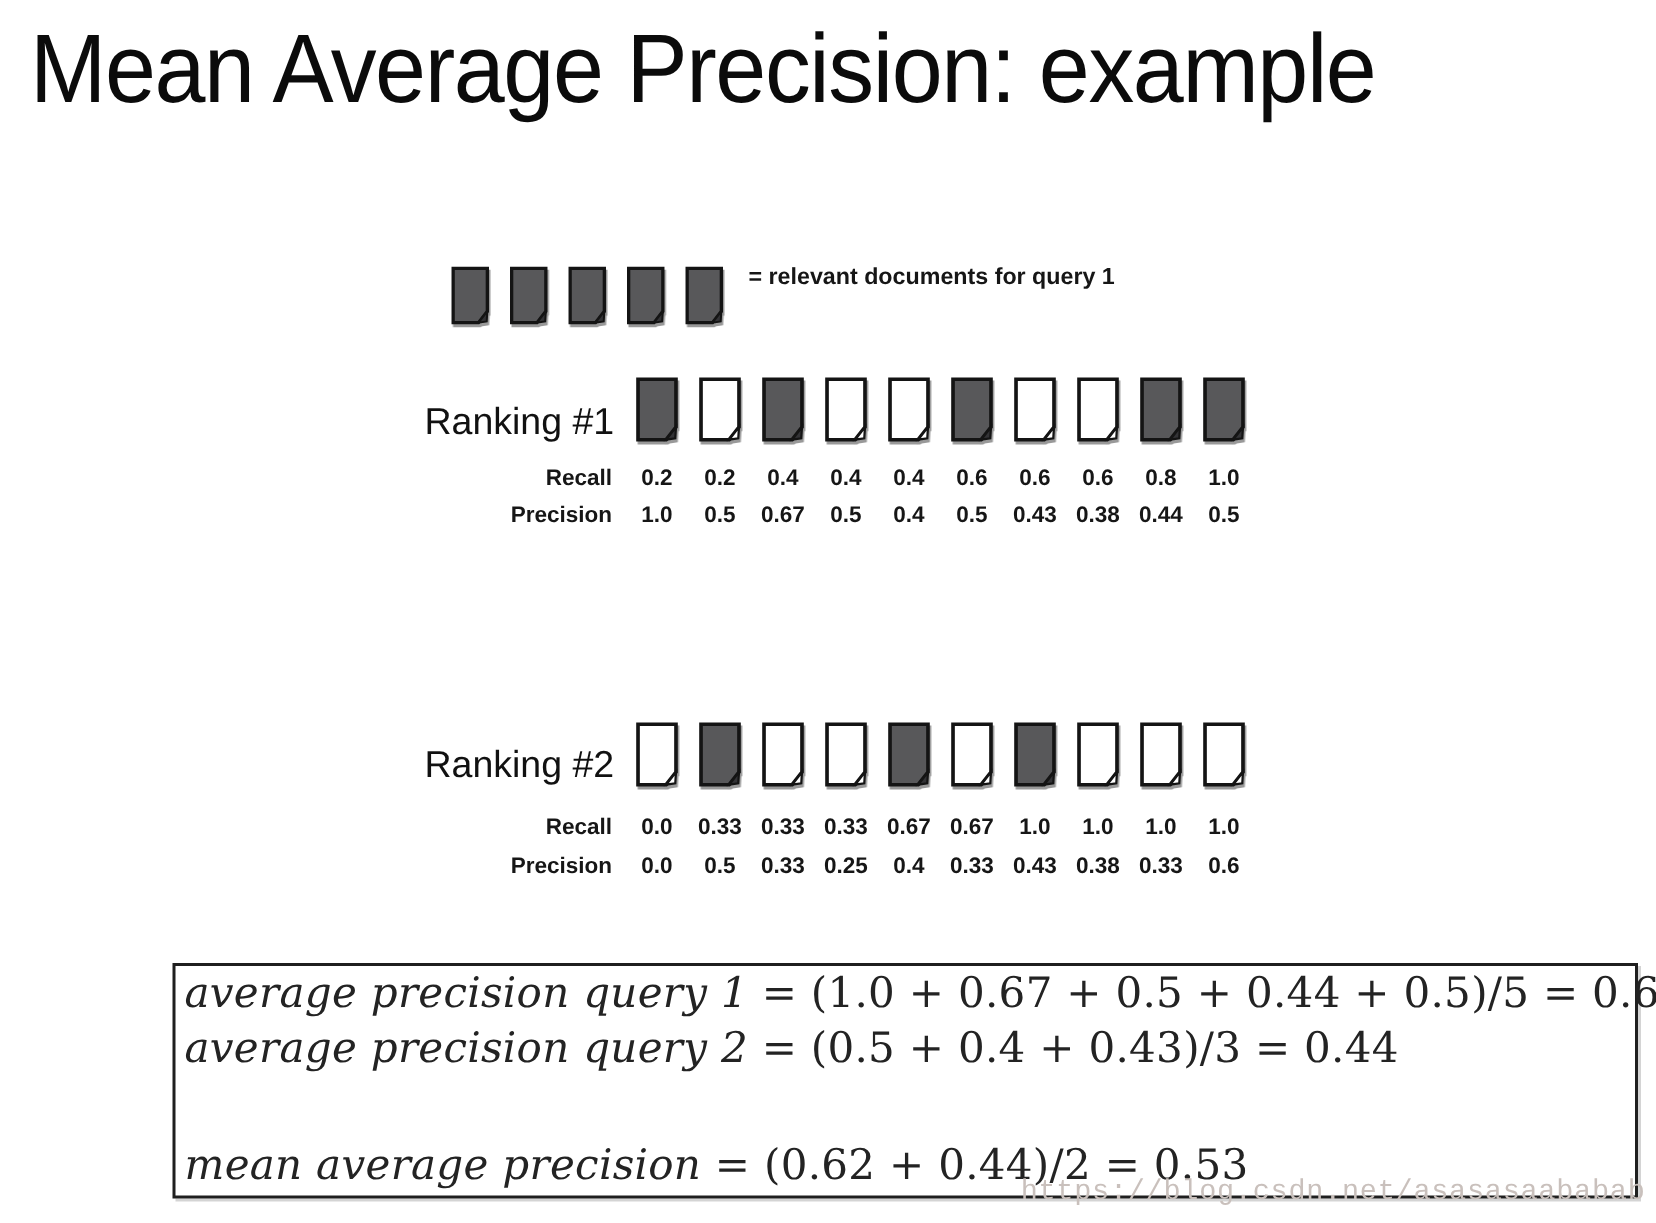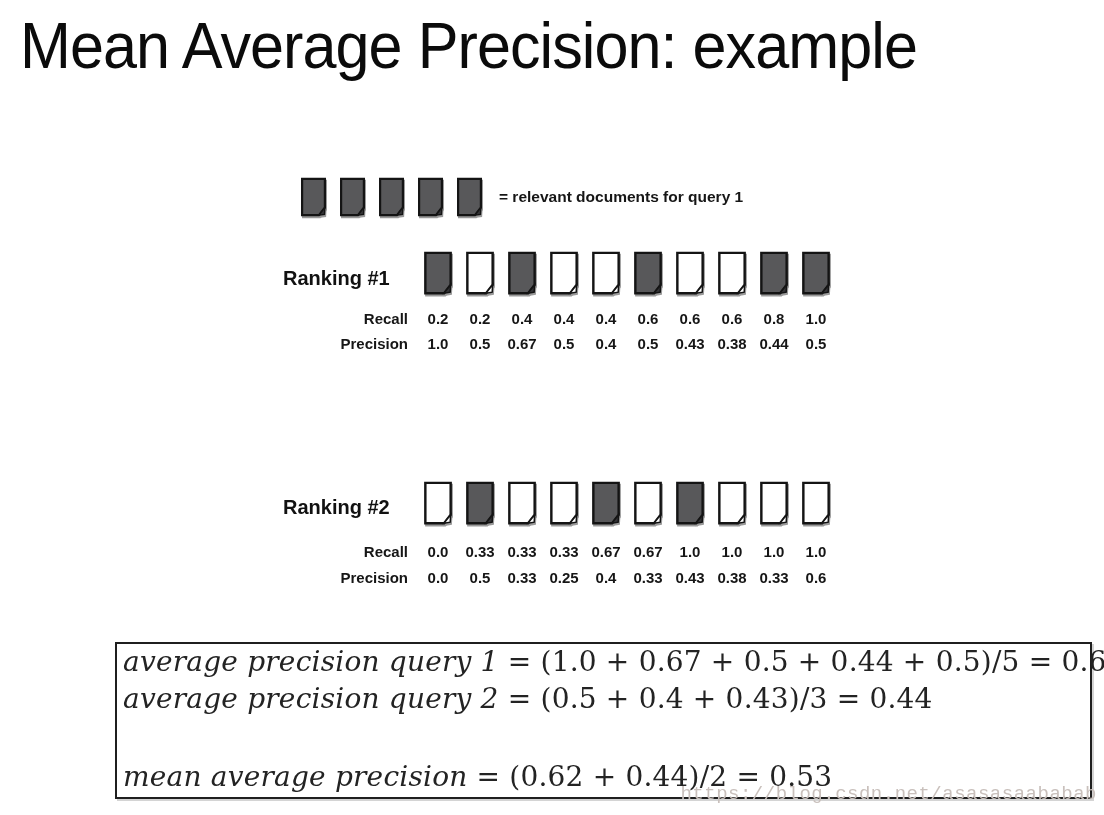--- a/index.html
+++ b/index.html
@@ -9,25 +9,25 @@
     font-family:"Liberation Sans", sans-serif; overflow:hidden; color:#1a1a1a;padding-left:36px;
   }
   .page-title {
     position:absolute; left:20px; top:12px; font-size:65px; font-weight:400;
     color:#0b0b0b; white-space:nowrap; letter-spacing:-1px;
     transform:scaleX(0.94); transform-origin:left top; line-height:1.05;
   }
   
   .doc { display:block; }
   .doc svg { display:block; filter:drop-shadow(1.8px 2px 0 rgba(70,70,70,0.55)); }
-  .legend-row { position:absolute; display:flex; align-items:center; }
+  .legend-row { position:absolute; display:flex; }
   .legend-row .docs { display:flex; gap:12px; }
   .legend-row .doc svg { width:27px; height:42px; }
   .legend-label { margin-left:16px; font-size:15.5px; font-weight:600; color:#161616; white-space:nowrap; }
-  .ranking-label { position:absolute; left:283px; font-size:20px; font-weight:700; color:#111; white-space:nowrap; }
+  .ranking-label { position:absolute; left:283px; font-size:25px; font-weight:400; color:#111; white-space:nowrap; }
   .docs-row { position:absolute; left:423px; display:flex; gap:12px; }
   .docs-row .doc svg { width:30px; height:46px; }
   
   .num-row { position:absolute; left:0; width:1059px; height:18px;text-decoration:underline; }
   .row-label { position:absolute; left:0; top:0; width:408px; text-align:right;
                font-size:15px; font-weight:600; color:#161616; }
   .cells { position:absolute; left:417px; top:0; display:flex; }
   .cell { display:inline-block; width:42px; text-align:center;
           font-size:15px; font-weight:600; color:#161616; white-space:nowrap; }
   

